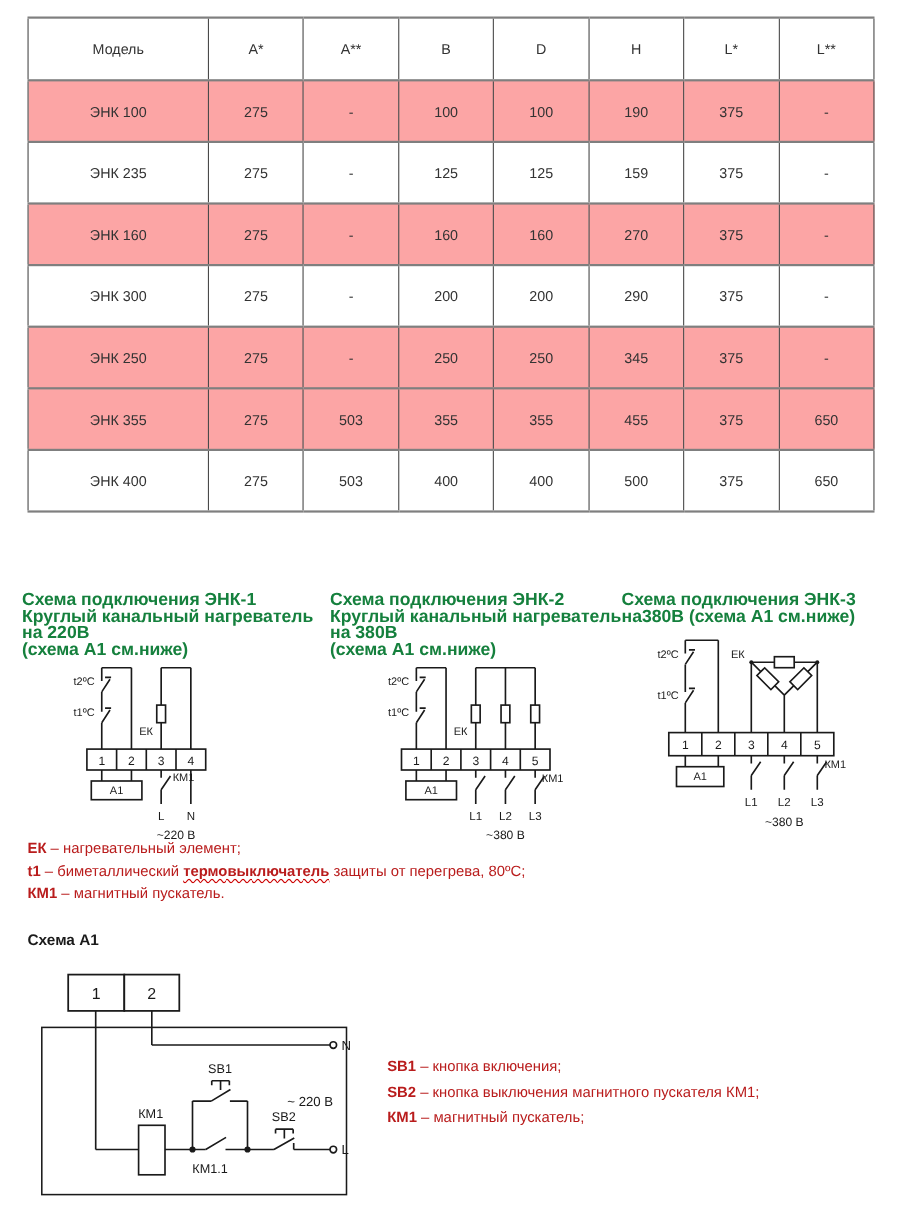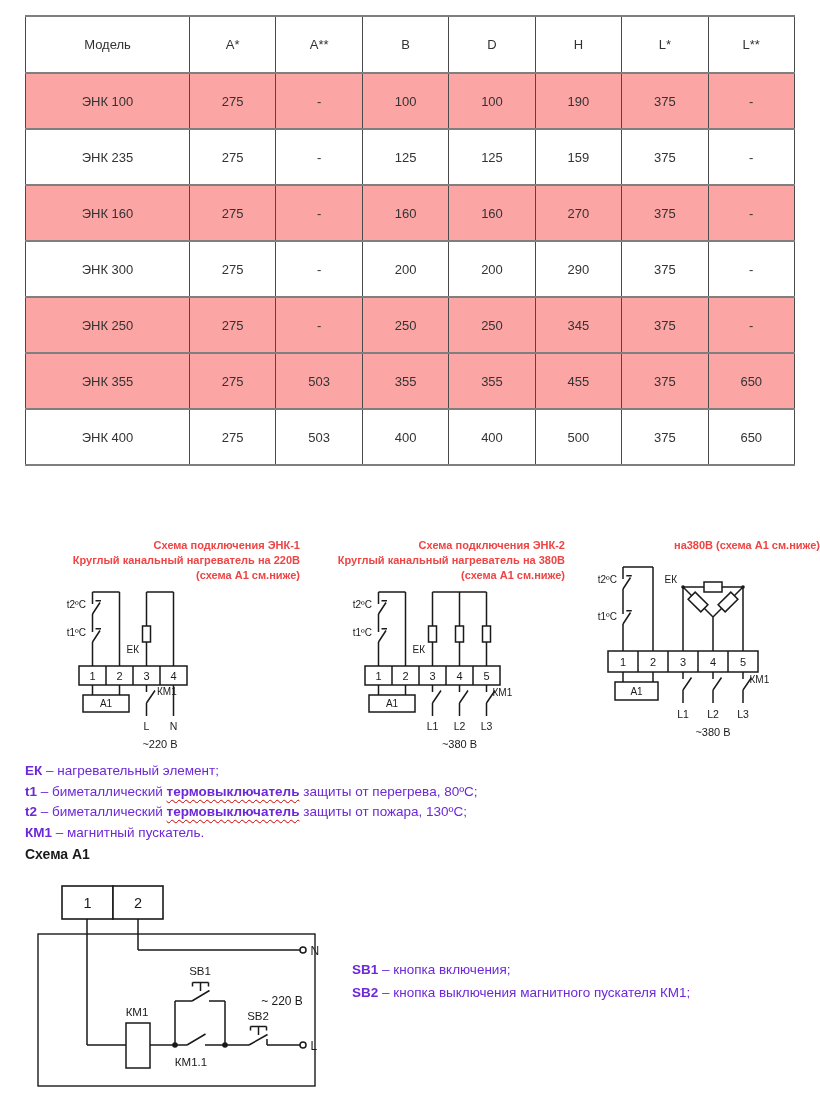--- a/index.html
+++ b/index.html
@@ -14,33 +14,33 @@
       border-top:2px solid #7f7f7f;border-bottom:2px solid #7f7f7f;
       text-align:center;vertical-align:middle;font-weight:normal;height:54px;padding:0 4px;}
   table.dims th{height:55px;}
   table.dims .model-col{width:155px;}
   tr.striped td{background:#fca5a5;text-align:center;}
 
   
   .diagrams{position:absolute;left:20px;top:538px;width:800px;display:flex;align-items:flex-start;}
   .dcol{flex:0 0 auto;}
   .dcol1{width:280px;} .dcol2{width:265px;} .dcol3{width:255px;}
-  .dtitle{font-weight:bold;font-size:11px;line-height:15px;text-align:right;color:#ef4444;}
+  .dtitle{font-weight:bold;font-size:16px;line-height:15px;text-align:left;color:#15803d;}
   .dcol svg{display:block;margin-top:6px;}
   .dcol2 svg{margin-left:40px;} .dcol3 svg{margin-left:15px;}
 
   svg text{font-family:"Liberation Sans",sans-serif;fill:#1a1a1a;}
   .ln{stroke:#1a1a1a;stroke-width:1.5;fill:none;}
   .bx{stroke:#1a1a1a;stroke-width:1.5;fill:#ffffff;}
   .dot{fill:#1a1a1a;stroke:none;}
   .t10{font-size:10px;} .t105{font-size:10.5px;} .t11{font-size:11px;}
   .t115{font-size:11.5px;} .t12{font-size:12px;} .t15{font-size:14.5px;}
 
   
-  .legend{position:absolute;font-size:13.5px;color:#6d28d9;}
+  .legend{position:absolute;font-size:13.5px;color:#b91c1c;}
   .legend1{left:25px;top:761px;line-height:20.5px;}
   .legend2{left:352px;top:958px;line-height:23px;}
   .legend b{font-weight:bold;}
   .wavy{text-decoration:underline;text-decoration-style:wavy;text-decoration-color:#cc0000;
         text-decoration-thickness:1px;text-underline-offset:3px;font-weight:bold;}
 
   
   .a1-title{position:absolute;left:25px;top:846px;width:300px;
             font-weight:bold;font-size:14px;color:#1a1a1a;}
   .a1-svg{position:absolute;left:25px;top:875px;}
@@ -224,20 +224,21 @@
         <text class="t10" x="152.5" y="107">КМ1</text>
         <text class="t105" text-anchor="middle" x="92.5" y="141">L1</text>
         <text class="t105" text-anchor="middle" x="119.5" y="141">L2</text>
         <text class="t105" text-anchor="middle" x="146.5" y="141">L3</text>
         <text class="t11" text-anchor="middle" x="119.5" y="158.5">~380 В</text>
       </svg>
     </div>
 
     <div class="dcol dcol3">
       <div class="dtitle">
+        <div>Схема подключения ЭНК-3</div>
         <div>на380В (схема А1 см.ниже)</div>
       </div>
       <svg width="240" height="190" viewBox="0 0 240 190">
         <g>
           <path class="ln" d="M43,8 H73 M73,8 V92 M43,8 V20 M43,30 V55 M43,65 V92"></path>
           <path class="ln" d="M43,30 L50.5,18.5 M46.3,16.8 H51.8 M43,65 L50.5,53.5 M46.3,51.8 H51.8"></path>
         </g>
         <text class="t10" text-anchor="end" x="37" y="24">t2ºC</text>
         <text class="t10" text-anchor="end" x="37" y="61">t1ºC</text>
         <g>
@@ -278,23 +279,20 @@
   </div>
 
   <div class="legend legend1">
     <div>
       <b>ЕК</b><span> – нагревательный элемент;</span><span class="wavy"></span><span></span>
     </div>
     <div>
       <b>t1</b><span> – биметаллический </span><span class="wavy">термовыключатель</span><span> защиты от перегрева, 80ºС;</span>
     </div>
     <div>
-      <b>t2</b><span> – биметаллический </span><span class="wavy">термовыключатель</span><span> защиты от пожара, 130ºС;</span>
-    </div>
-    <div>
       <b>КМ1</b><span> – магнитный пускатель.</span><span class="wavy"></span><span></span>
     </div>
   </div>
 
   <div class="a1-title">Схема А1</div>
 
   <svg class="a1-svg" width="300" height="225" viewBox="0 0 300 225">
     <g>
       <rect class="bx" x="37" y="11" width="51" height="33" style="stroke-width:1.6"></rect>
       <rect class="bx" x="88" y="11" width="50" height="33" style="stroke-width:1.6"></rect>
@@ -334,15 +332,18 @@
     <text class="t12" text-anchor="middle" x="257" y="130">~ 220 В</text>
   </svg>
 
   <div class="legend legend2">
     <div>
       <b>SB1</b><span> – кнопка включения;</span><span class="wavy"></span><span></span>
     </div>
     <div>
       <b>SB2</b><span> – кнопка выключения магнитного пускателя КМ1;</span><span class="wavy"></span><span></span>
     </div>
+    <div>
+      <b>КМ1</b><span> – магнитный пускатель;</span><span class="wavy"></span><span></span>
+    </div>
   </div>
 
 </div>
 
 </body></html>

